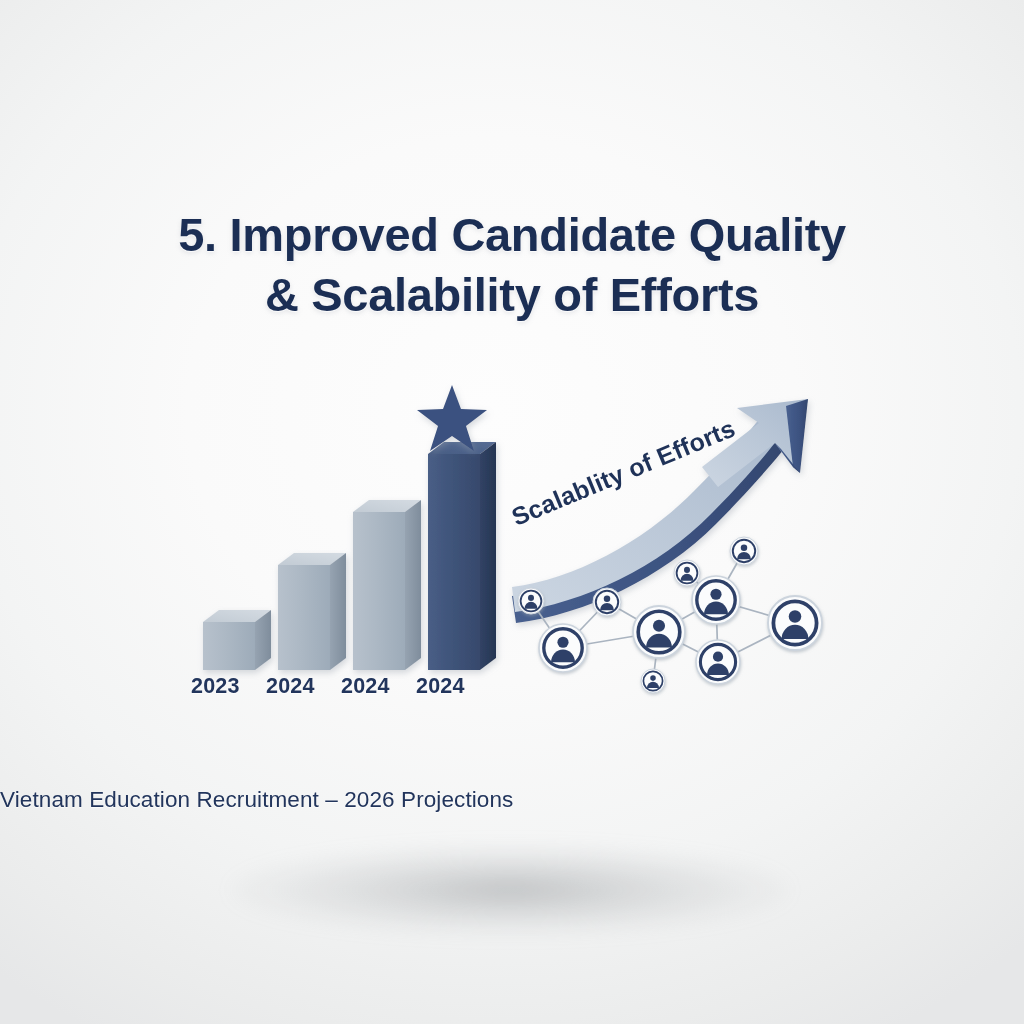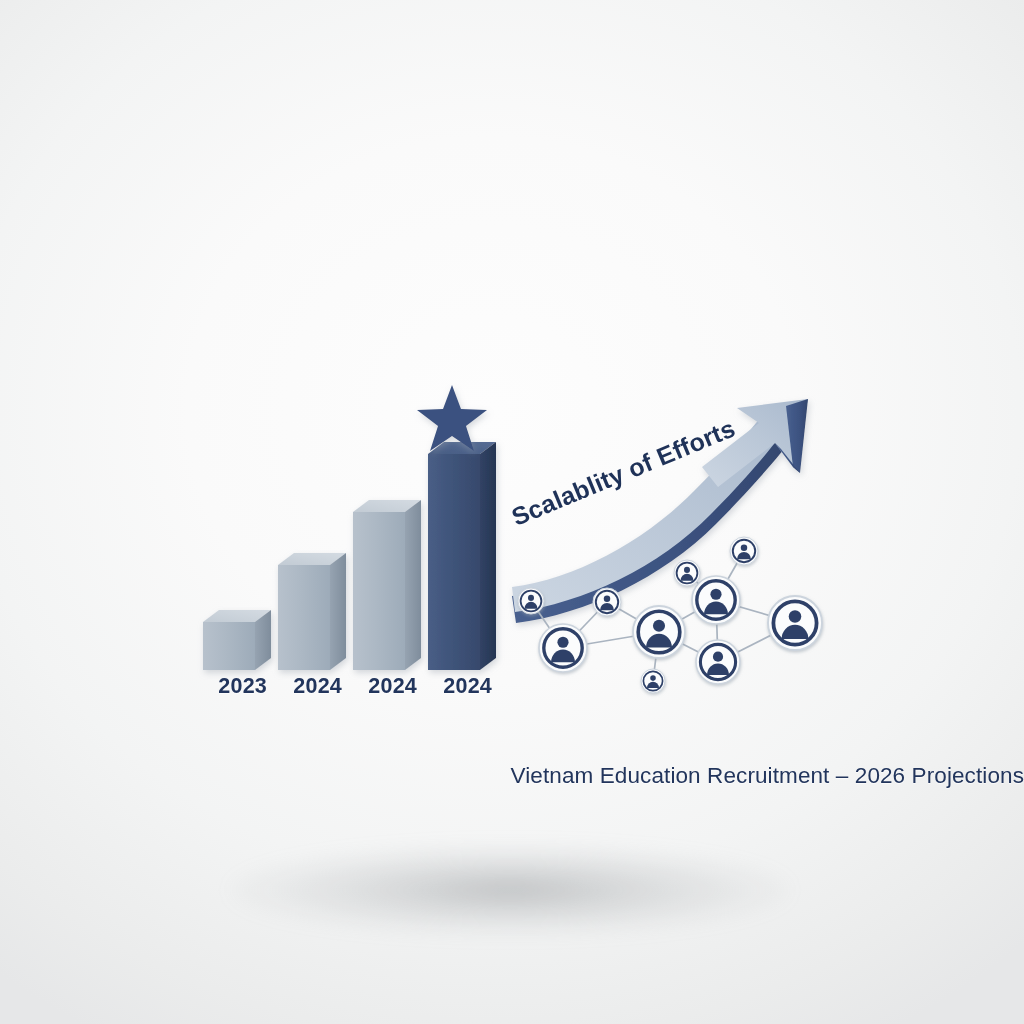--- a/index.html
+++ b/index.html
@@ -43,23 +43,23 @@
     letter-spacing: -0.3px;
     text-shadow: 0 1px 1px rgba(255,255,255,0.85), 0 2px 5px rgba(160,165,175,0.28);
   }
   #title-line-1 { display: block; }
   #title-line-2 { display: block; }
 
   
   #caption {
     position: absolute;
     left: 0;
-    top: 763px;
+    top: 787px;
     width: 1024px;
-    text-align: right;
+    text-align: left;
     color: #22355c;
     font-size: 22.5px;
     letter-spacing: 0.1px;
     text-shadow: 0 1px 1px rgba(255,255,255,0.8);
   }
 
   
   #chart-area {
     position: absolute;
     left: 0;
@@ -72,21 +72,21 @@
     position: absolute;
     left: 185px;
     top: 674px;
     width: 320px;
     height: 32px;
   }
   .bar-label {
     position: absolute;
     top: 0;
     width: 76px;
-    text-align: right;
+    text-align: left;
     color: #22355c;
     font-size: 21.5px;
     font-weight: bold;
     letter-spacing: 0.2px;
     text-shadow: 0 1px 1px rgba(255,255,255,0.8);
   }
 
   
   #arrow-label {
     position: absolute;
@@ -102,20 +102,24 @@
     text-shadow: 0 1px 1px rgba(255,255,255,0.85);
   }
 </style>
 </head>
 <body>
 
 <div id="canvas">
 
   <div id="ground-shadow"></div>
 
+  <div id="title-block">
+    <span id="title-line-1">5. Improved Candidate Quality</span>
+    <span id="title-line-2">&amp; Scalability of Efforts</span>
+  </div>
 
   <svg id="chart-area" viewBox="0 0 1024 1024" width="1024" height="1024">
     <defs>
 
       <linearGradient id="gLightFront" x1="0" y1="0" x2="1" y2="0">
         <stop offset="0%" stop-color="#b7c1cc"></stop>
         <stop offset="45%" stop-color="#acb8c4"></stop>
         <stop offset="100%" stop-color="#9dabb9"></stop>
       </linearGradient>
       <linearGradient id="gLightTop" x1="0" y1="1" x2="1" y2="0">

